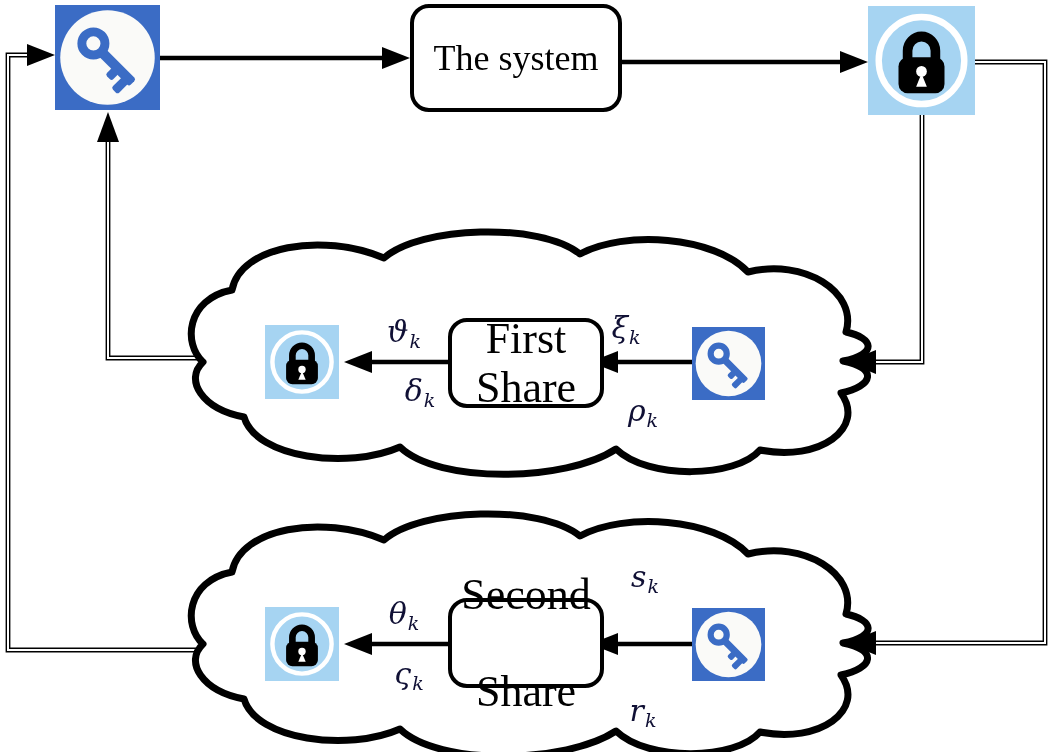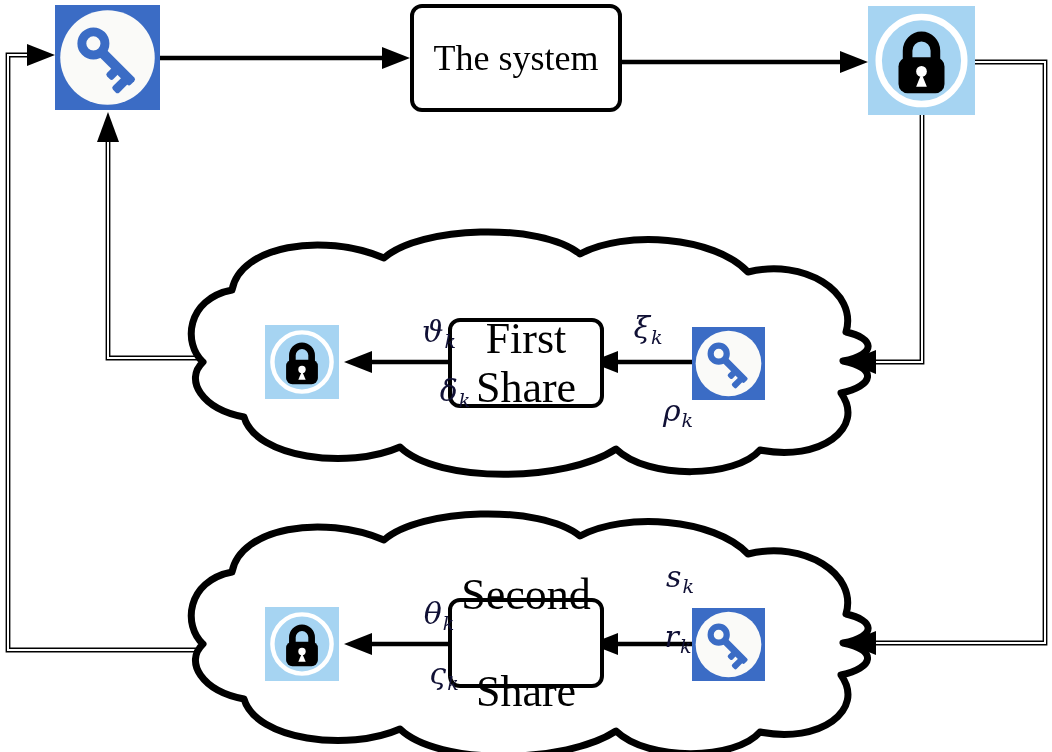--- a/index.html
+++ b/index.html
@@ -10,41 +10,40 @@
   }
   html,body{margin:0;padding:0;background:var(--background);}
   .canvas{
     position:relative;width:1052px;height:752px;overflow:hidden;
     background:var(--background);
     font-family:"Liberation Serif","DejaVu Serif",serif;
   }
   .wires{position:absolute;left:0;top:0;}
   .node{position:absolute;box-sizing:border-box;}
   .rbox{
-    border:4.5px solid #000;border-radius:12px;background:#fff;
+    border:4.5px solid #000;border-radius:19px;background:#fff;
     display:flex;flex-direction:column;align-items:center;justify-content:center;
     text-align:center;color:#000;
   }
   .system-box{left:410px;top:4px;width:212px;height:108px;font-size:36px;}
   .share-box{width:156px;height:90px;font-size:44px;line-height:1.12;}
   .share-box-1{left:448px;top:318px;}
   .share-box-2{left:448px;top:598px;gap:48px;}
   .icon{position:absolute;display:block;}
   .icon svg{display:block;width:100%;height:100%;}
   .key-large{left:55px;top:5px;width:105px;height:105px;}
   .lock-large{left:868px;top:6px;width:107px;height:109px;}
   .lock-small-1{left:265px;top:325px;width:74px;height:74px;}
   .key-small-1{left:692px;top:327px;width:73px;height:73px;}
   .lock-small-2{left:265px;top:607px;width:74px;height:74px;}
   .key-small-2{left:692px;top:608px;width:73px;height:73px;}
   .mlabel{
     position:absolute;transform:translate(-50%,-50%);
     font-style:italic;font-size:30px;color:#101035;white-space:nowrap;
     font-family:"DejaVu Serif","Liberation Serif",serif;
-    margin-left:35px;
   }
   .mlabel .sub{font-size:19px;vertical-align:-6px;margin-left:1px;}
 </style>
 </head>
 <body>
 
 <div class="canvas">
 
   <svg class="wires" width="1052" height="752" viewBox="0 0 1052 752">
     <defs>
@@ -180,33 +179,33 @@
         <use href="#sym-key"></use>
       </svg>
   </span>
 
   <div class="mlabel" style="left:404px;top:333px">
     <span>ϑ</span><span class="sub">k</span>
   </div>
   <div class="mlabel" style="left:420px;top:392px">
     <span>δ</span><span class="sub">k</span>
   </div>
-  <div class="mlabel" style="left:613px;top:329px">
+  <div class="mlabel" style="left:626px;top:329px">
     <span>ξ</span><span class="sub">k</span>
   </div>
   <div class="mlabel" style="left:643px;top:412px">
     <span>ρ</span><span class="sub">k</span>
   </div>
 
   <div class="mlabel" style="left:404px;top:615px">
     <span>θ</span><span class="sub">k</span>
   </div>
   <div class="mlabel" style="left:409px;top:675px">
     <span>ς</span><span class="sub">k</span>
   </div>
   <div class="mlabel" style="left:645px;top:578px">
     <span>s</span><span class="sub">k</span>
   </div>
-  <div class="mlabel" style="left:643px;top:638px">
+  <div class="mlabel" style="left:643px;top:712px">
     <span>r</span><span class="sub">k</span>
   </div>
 
 </div>
 
 </body></html>

